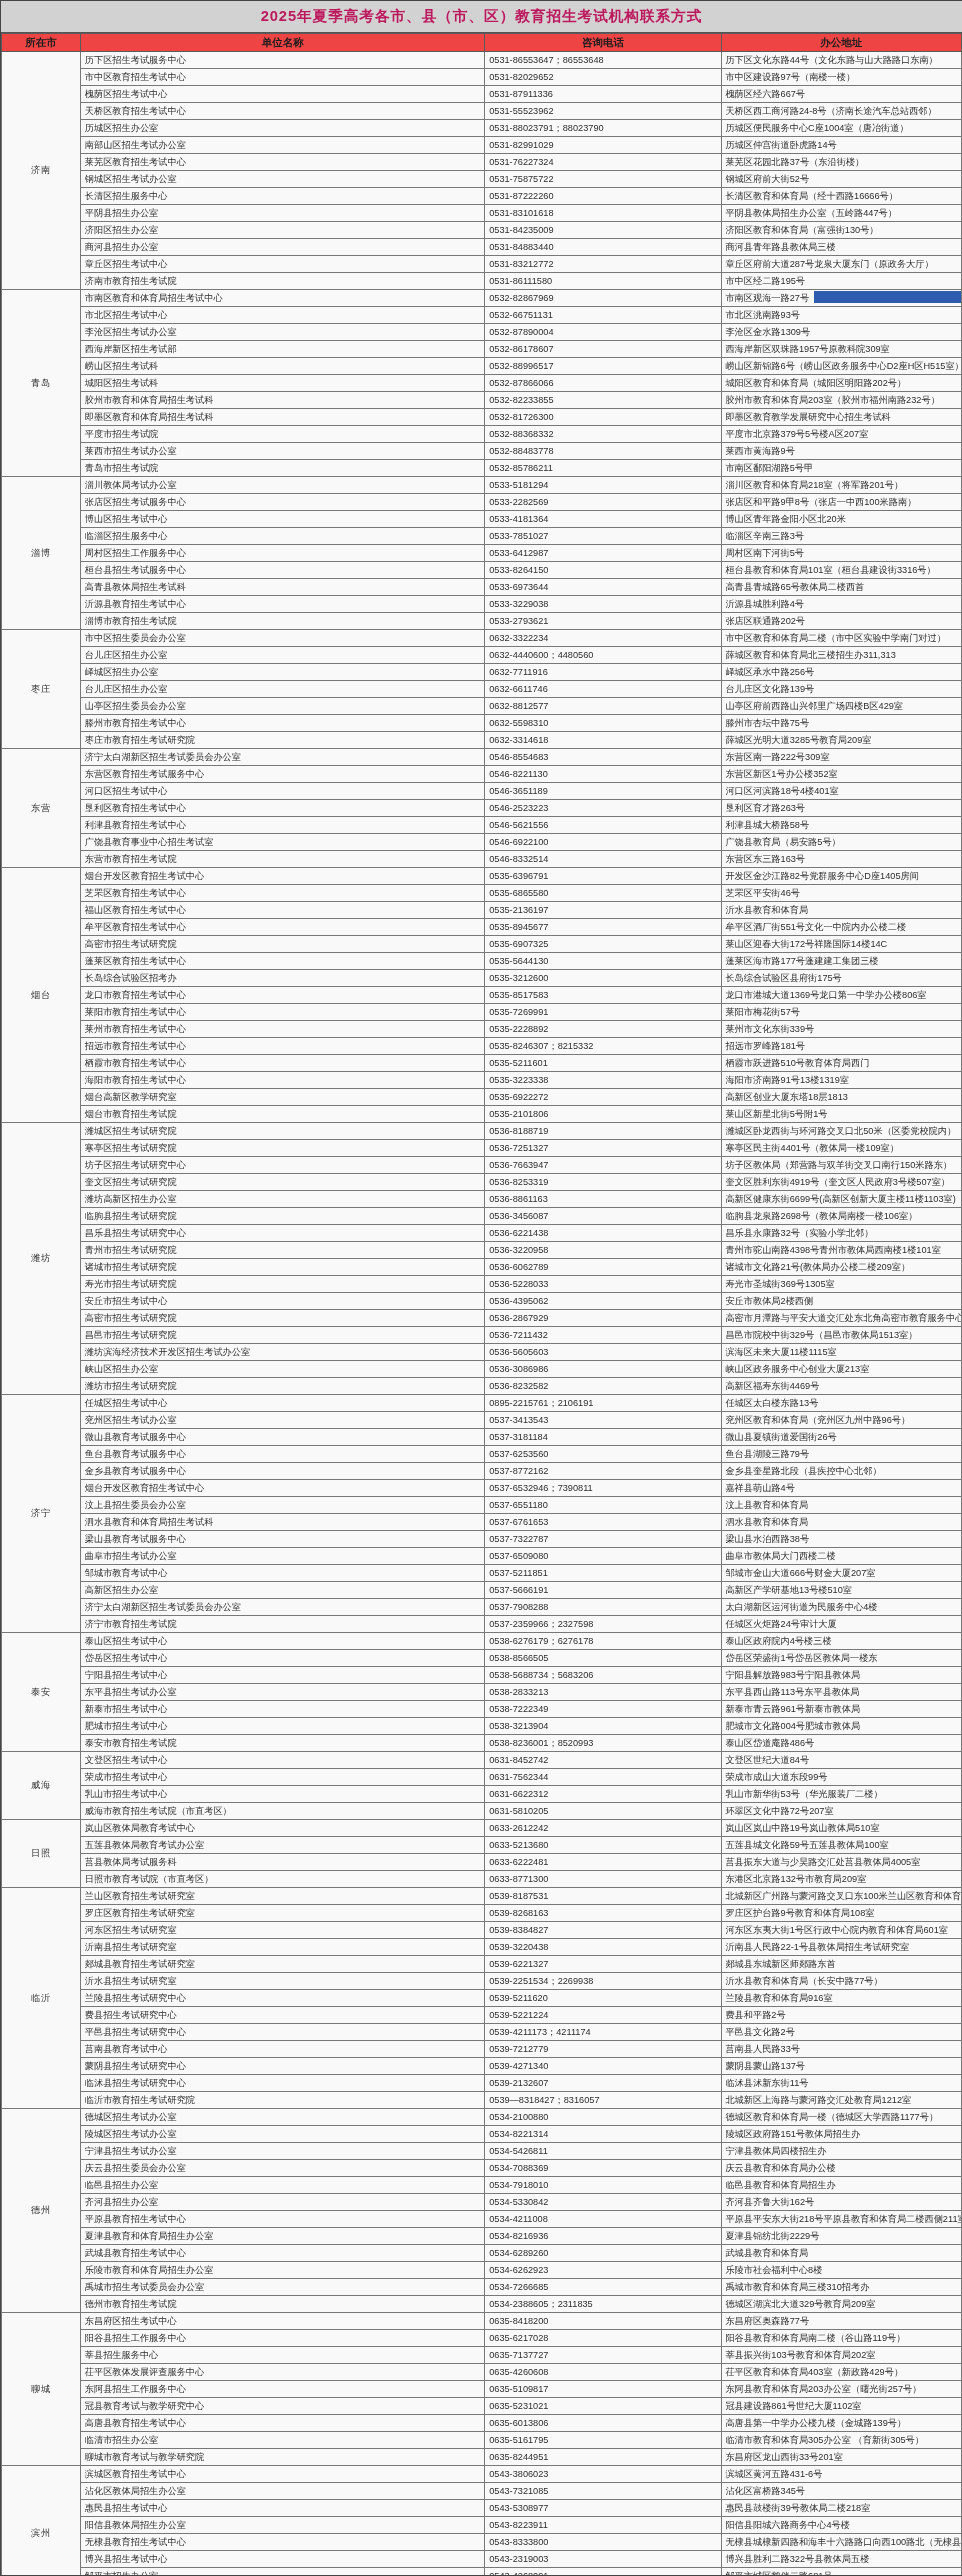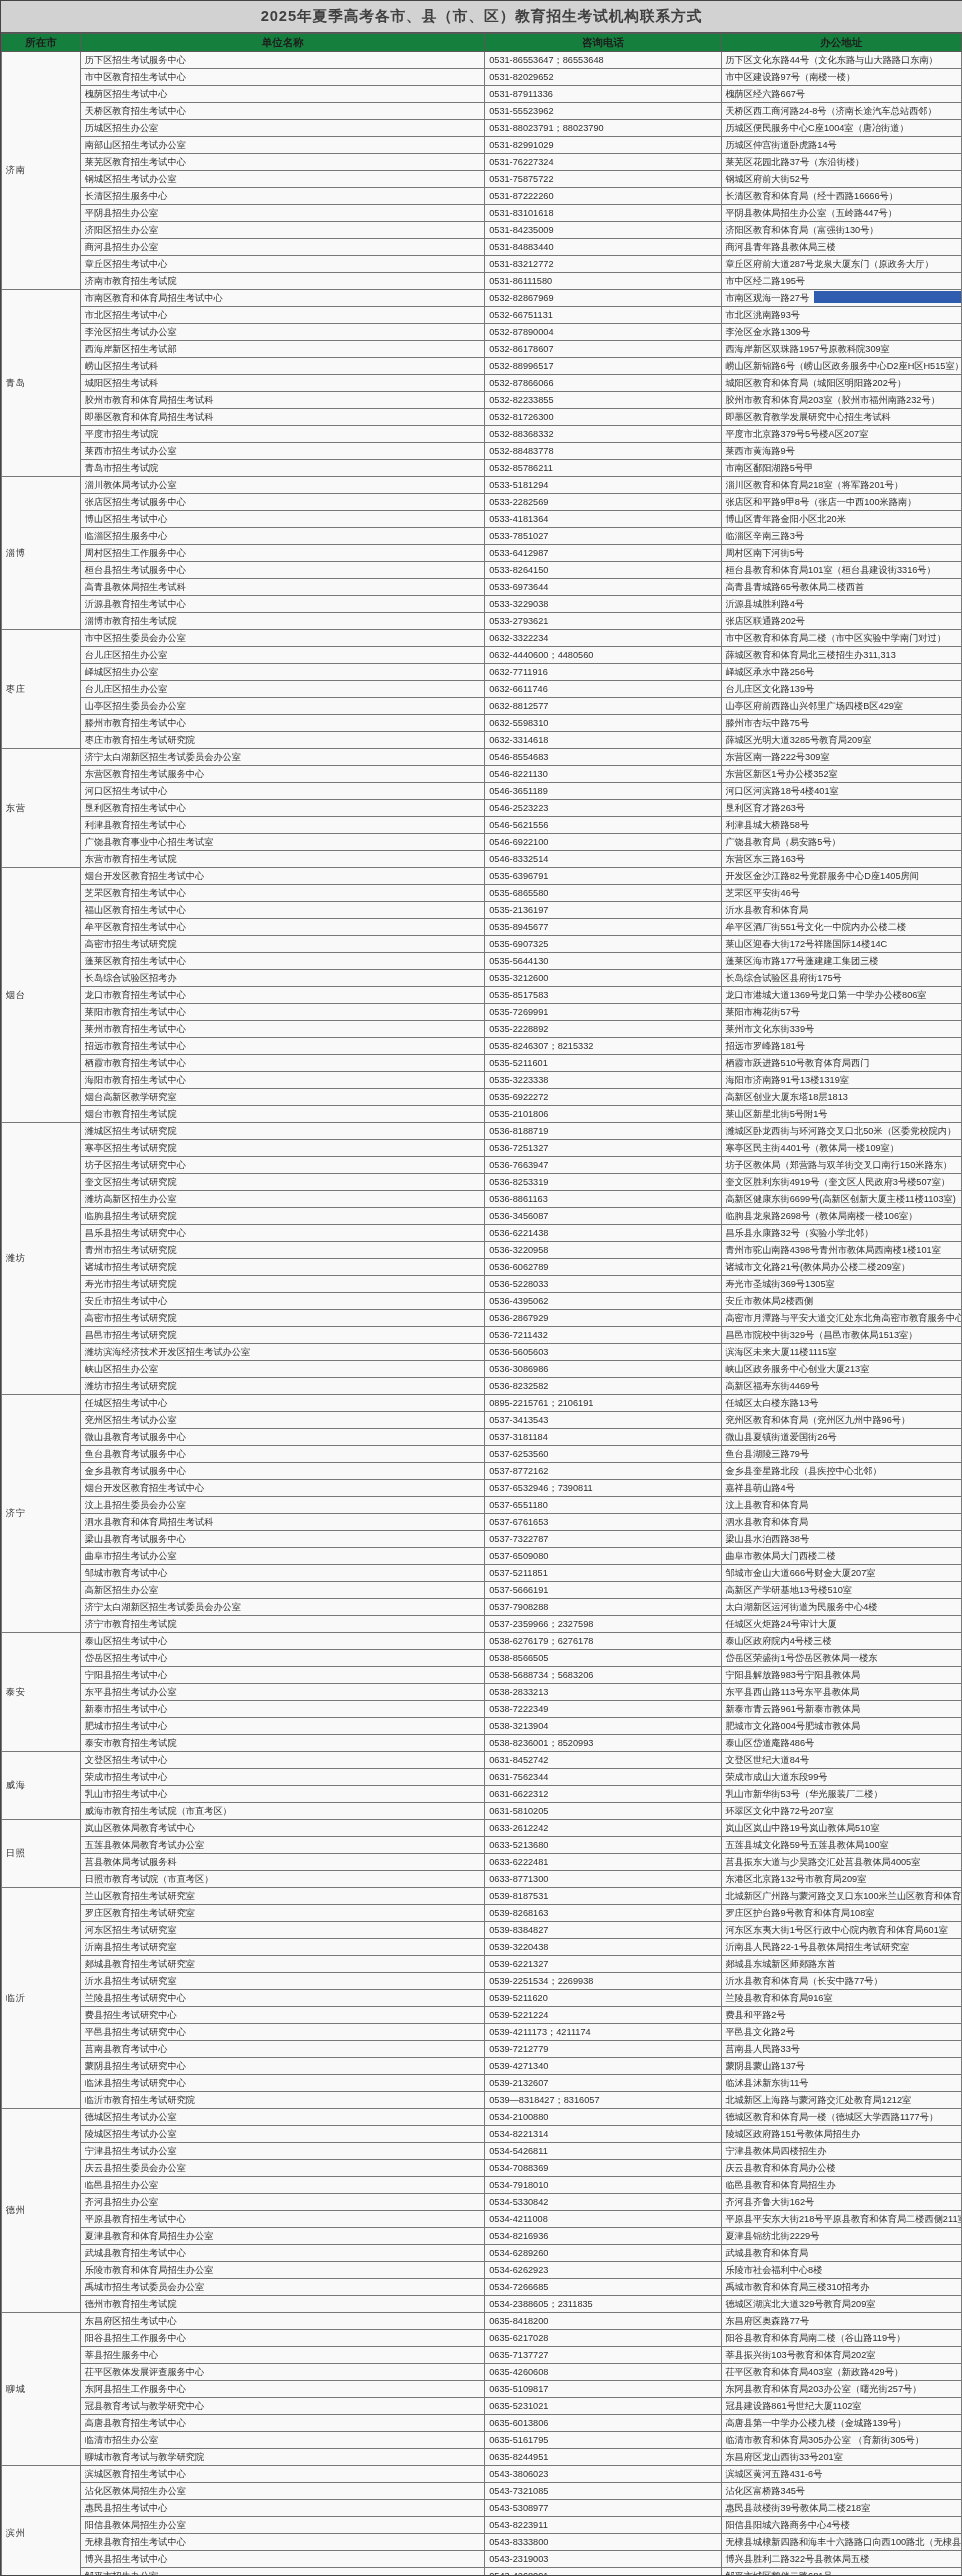--- a/index.html
+++ b/index.html
@@ -3,34 +3,34 @@
 <meta charset="utf-8">
 <style>
   html,body{margin:0;padding:0;background:#ffffff;}
   .sheet{
     width:963px;height:2576px;box-sizing:border-box;background:#fbfbfb;
     font-family:"Liberation Sans", sans-serif;color:#2d2d2d;
     border:1.8px solid #444;position:relative;overflow:hidden;
   }
   .title-bar{
     height:31px;line-height:31px;text-align:center;font-size:14.7px;font-weight:bold;
-    background:#d2d2d2;border-bottom:0.9px solid #555;letter-spacing:0.9px;color:#404040;
+    background:#d2d2d2;border-bottom:0.9px solid #555;letter-spacing:0.9px;color:#be185d;
     overflow:hidden;white-space:nowrap;
   }
   table.contact{border-collapse:collapse;table-layout:fixed;width:100%;}
   table.contact th{
-    background:#15803d;font-size:10.5px;font-weight:bold;text-align:center;
+    background:#ef4444;font-size:10.5px;font-weight:bold;text-align:center;
     border:0.9px solid #5a5a5a;height:16.5px;line-height:16.5px;padding:0 1.8px;
     white-space:nowrap;overflow:hidden;color:#1d1d1d;
   }
   table.contact td{
     border:0.9px solid #787878;font-size:9.2px;height:16px;line-height:16px;
     padding:0 3.7px;white-space:nowrap;overflow:hidden;background:#f9f9f9;
   }
-  td.city-cell{text-align:left;font-size:10px;background:#f6f6f6;letter-spacing:0.9px;}
+  td.city-cell{text-align:center;font-size:10px;background:#f6f6f6;letter-spacing:0.9px;}
   tr.group-first td{border-top:1.8px solid #4c4c4c;}
   td.addr-cell{position:relative;}
   .sel-block{
     display:inline-block;vertical-align:middle;height:12px;margin-left:4.6px;
     position:relative;top:-0.9px;
   }
 </style>
 </head>
 <body>
 

